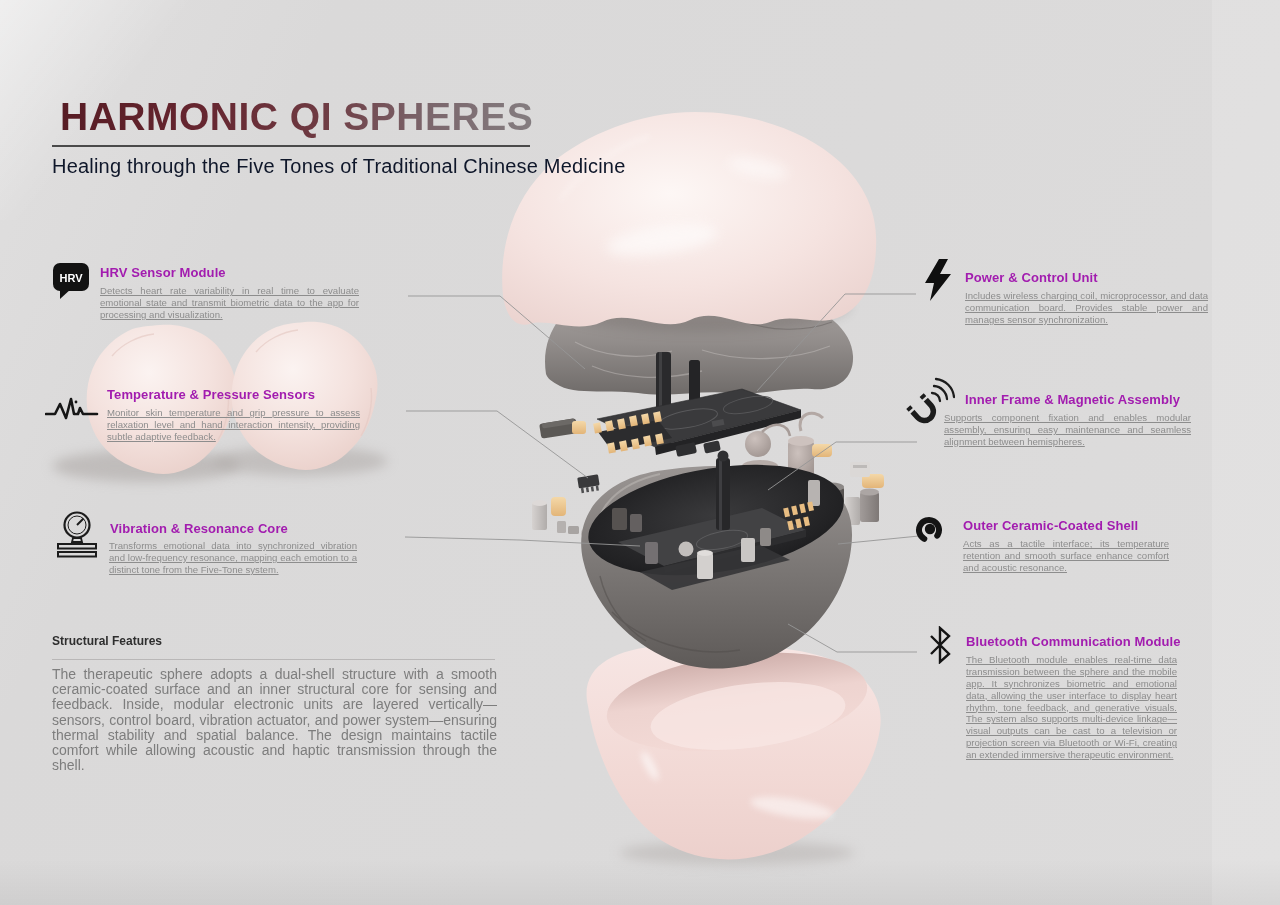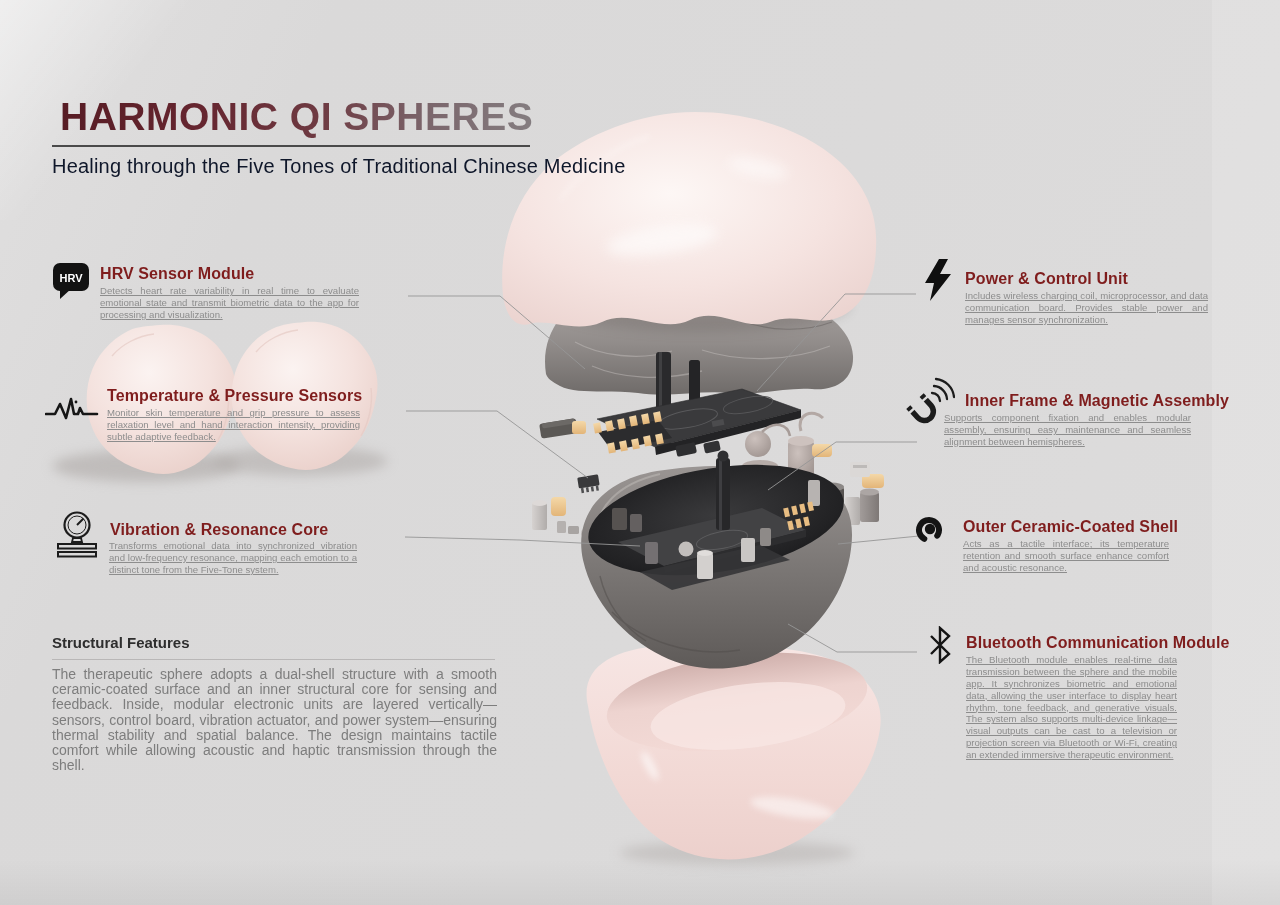--- a/index.html
+++ b/index.html
@@ -17,23 +17,23 @@
   #scene{position:absolute;left:0;top:0;z-index:1;}
   .txt{position:absolute;z-index:2;}
   .page-title{
     left:52px;top:88px;font-size:39px;font-weight:700;letter-spacing:.5px;line-height:1.1;
     color:#5e1f28;
     background:linear-gradient(90deg,#571c24 0%,#662630 30%,#6e3a42 55%,#7b666c 78%,#847d80 100%);
     -webkit-background-clip:text;background-clip:text;-webkit-text-fill-color:transparent;
   }
   .title-rule{left:52px;top:145px;width:478px;height:2px;background:#4a4a4a;}
   .page-subtitle{left:52px;top:155px;font-size:20px;font-weight:500;color:#0f172a;letter-spacing:.2px;}
-  .f-title{font-size:16px;font-weight:700;color:#7f1d1d;letter-spacing:.1px;text-align:center;}
+  .f-title{font-size:13px;font-weight:700;color:#a21caf;letter-spacing:.1px;text-align:center;}
   .f-desc{font-size:9.6px;line-height:1.24;color:#8d8d8d;text-align:justify;text-decoration:underline;}
-  .s-title{left:52px;top:634px;font-size:15px;font-weight:700;color:#2e2e2e;}
+  .s-title{left:52px;top:634px;font-size:12px;font-weight:700;color:#2e2e2e;}
   .s-rule{left:52px;top:659px;width:443px;height:1px;background:#b9b7b7;}
   .s-para{left:52px;top:667px;width:445px;font-size:14px;line-height:15.2px;color:#7d7d7d;text-align:justify;}
   .icon{position:absolute;z-index:2;}
 </style>
 </head>
 <body>
 
 <div class="bg-corner"></div>
 <div class="bg-right"></div>
 <div class="bg-bottom"></div>

